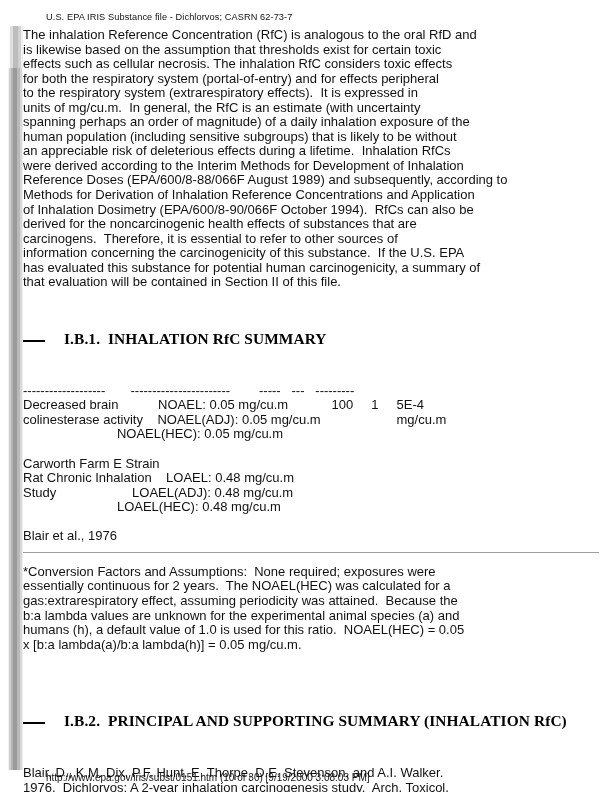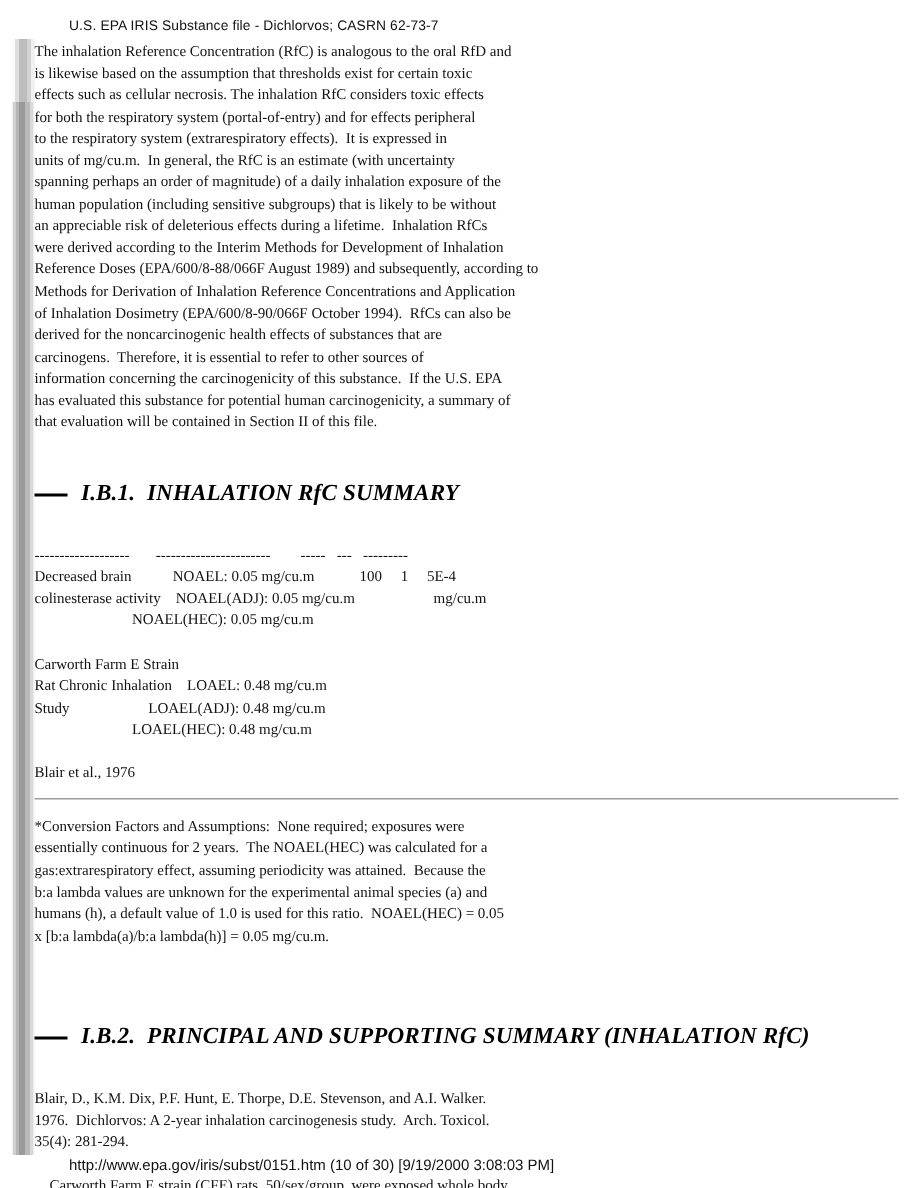--- a/index.html
+++ b/index.html
@@ -60,45 +60,44 @@
 
   
   #content {
     position: absolute;
     left: 23px;
     top: 28px;
     width: 576px;
   }
 
   .mono {
-    font-family: Liberation Serif, serif;
-    font-size: 10px;
+    font-family: Liberation Sans, sans-serif;
+    font-size: 13px;
     line-height: 14.55px;
     white-space: pre;
     color: #111111;
     letter-spacing: 0px;
   }
 
   .para {
     margin: 0;
   }
 
   .spacer-1 { height: 14.5px; }
 
   
   .section-heading {
     font-family: "Liberation Serif", "DejaVu Serif", serif;
     font-weight: bold;
     font-size: 15.4px;
     color: #000000;
     white-space: pre;
     letter-spacing: 0.1px;
-    margin: 8px;
+    margin: 18px;
     padding: 0;
-    font-style: italic;
   }
   .heading-block {
     margin-top: 22px;
     margin-bottom: 18px;
     margin-left: -23px;
     padding-left: 23px;
   }
   .heading-inner {
     display: inline-block;
   }

